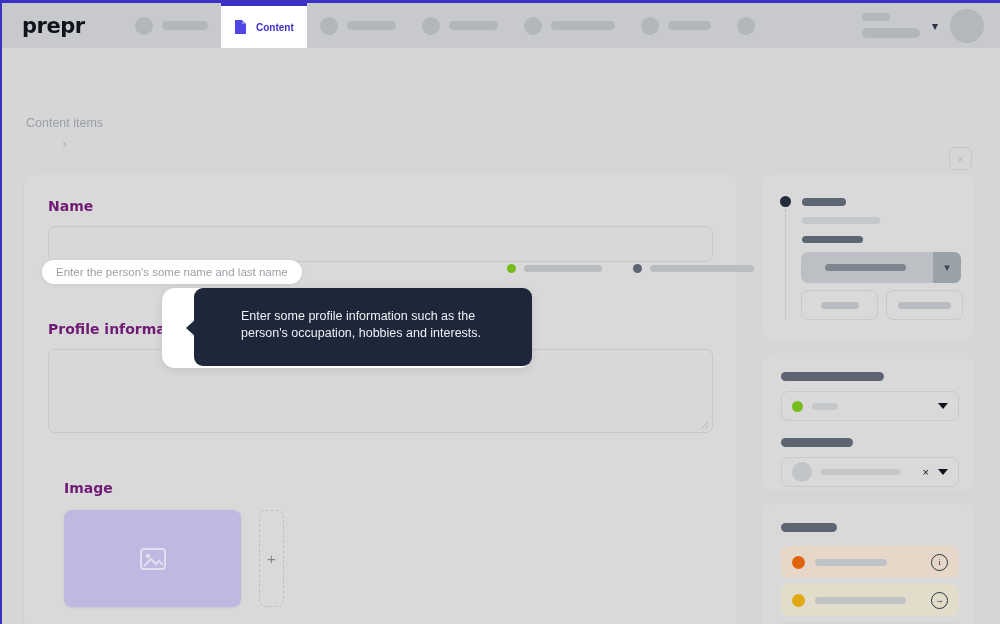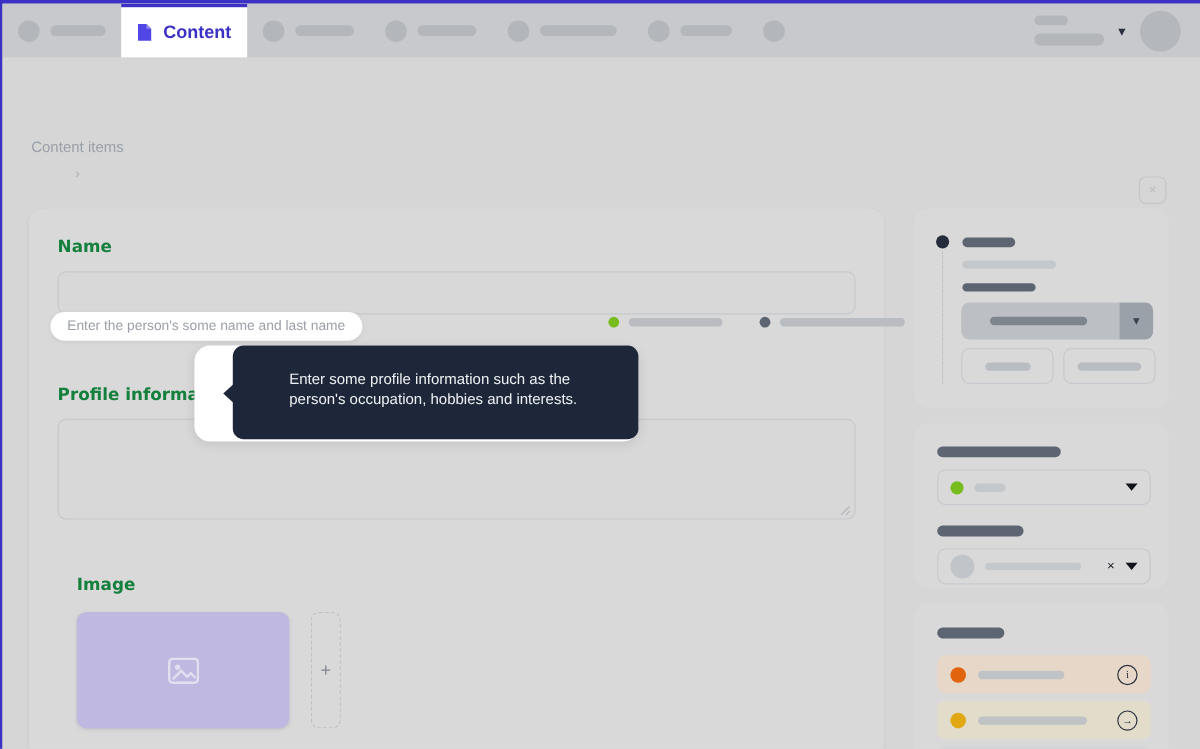--- a/index.html
+++ b/index.html
@@ -59,21 +59,21 @@
     height: 45px;
     box-sizing: border-box;
   }
   .tab.active {
     background: #ffffff;
     border-top: 3px solid #3b31c4;
     margin-top: -0px;
   }
   .tab.active .tab-label {
     color: #3b31c4;
-    font-size: 15px;
+    font-size: 10px;
     font-weight: 600;
   }
   .skel-dot {
     width: 18px; height: 18px;
     border-radius: 50%;
     background: #b3b6ba;
     flex: none;
   }
   .skel-bar {
     height: 9px;
@@ -147,21 +147,21 @@
     width: 713px;
     height: 458px;
     background: #d9d9d9;
     border-radius: 12px;
     box-shadow: 0 1px 3px rgba(0,0,0,0.05);
     box-sizing: border-box;
   }
   .field-label {
     font-size: 14px;
     font-weight: 700;
-    color: #15803d;
+    color: #701a75;
     font-family: "DejaVu Sans", sans-serif;
   }
   .input-box {
     background: #d8d8d8;
     border: 1px solid #c6c8cb;
     border-radius: 7px;
     box-sizing: border-box;
   }
 
   .name-block { position: absolute; left: 24px; top: 24px; }
@@ -328,20 +328,21 @@
     margin-left: auto;
     font-family: "Liberation Serif", serif;
   }
 </style>
 </head>
 <body>
 
 <div class="app-window">
 
   <div class="topbar">
+    <div class="brand">prepr</div>
 
     <div class="tabs">
 
       <div class="tab">
         <span class="skel-dot"></span>
         <span class="skel-bar" style="width:46px"></span>
       </div>
 
       <div class="tab active">
         <span class="doc-icon">

